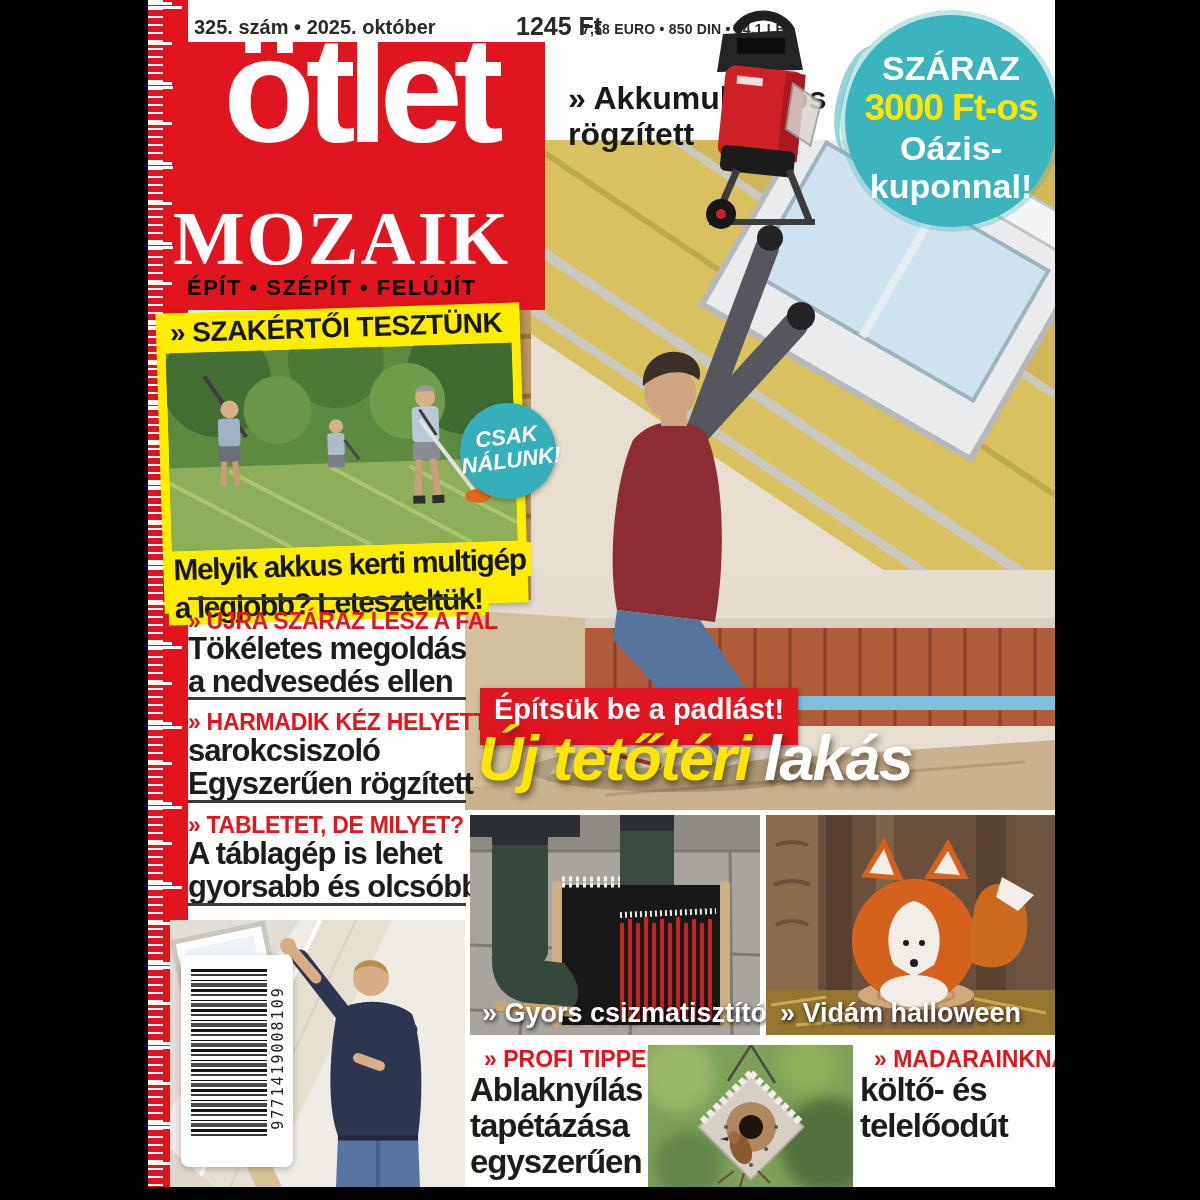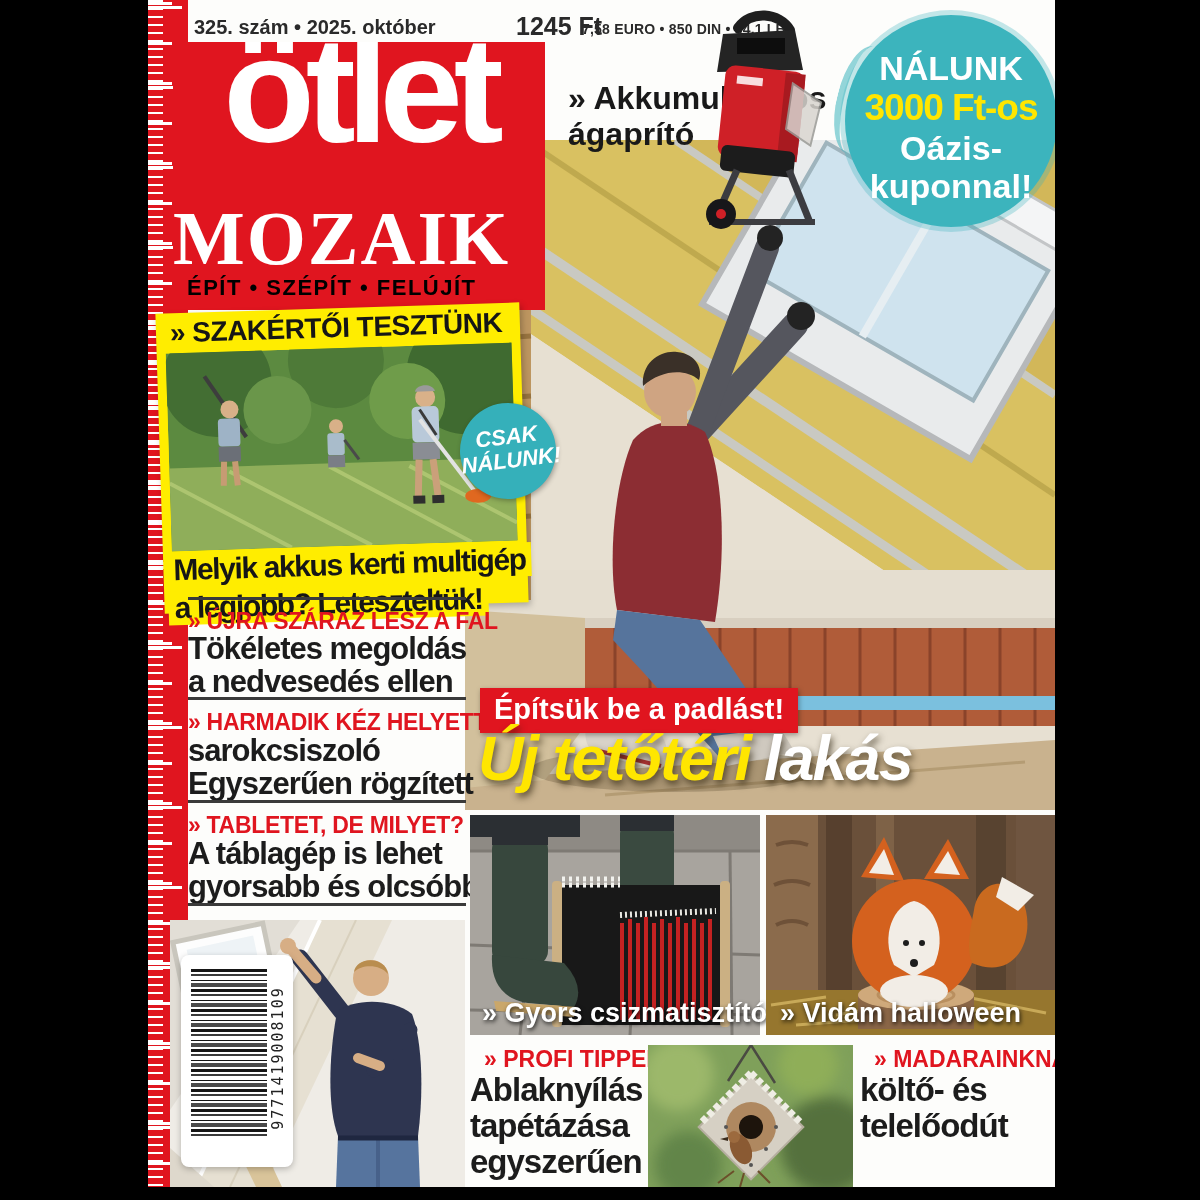--- a/index.html
+++ b/index.html
@@ -57,21 +57,21 @@
   .csak div{font-size:22px;font-weight:700;line-height:24px;font-style:italic;}
   .csak .c1{margin-top:22px;}
 
   
   .divider{height:3px;background:#3a3a3a;width:278px;left:40px;}
   .sb-kicker{font-size:23px;font-weight:700;color:#e0151f;letter-spacing:-.3px;white-space:nowrap;}
   .sb-title{font-size:31px;font-weight:800;color:#1c1c1c;line-height:33px;letter-spacing:-1px;white-space:nowrap;}
 
   
   .feat-kicker{left:332px;top:688px;background:#e0151f;color:#fff;font-size:29px;font-weight:700;
-    padding:5px 14px 7px;box-shadow:1px 2px 5px rgba(0,0,0,.35);}
+    padding:5px 14px 19px;box-shadow:1px 2px 5px rgba(0,0,0,.35);}
   .feat-title{left:330px;top:722px;font-size:63px;font-weight:900;font-style:italic;letter-spacing:-2px;
     text-shadow:2px 4px 7px rgba(35,25,5,.65);white-space:nowrap;}
   .feat-title .y{color:#ffe600;}
   .feat-title .w{color:#fff;margin-left:14px;margin-top:16px;}
 
   
   .caption{font-size:27px;font-weight:700;color:#fff;text-shadow:1px 2px 4px rgba(0,0,0,.8);white-space:nowrap;}
 
   
   .bt-kicker{font-size:23px;font-weight:800;color:#e0151f;white-space:nowrap;margin-left:14px;}
@@ -181,21 +181,21 @@
   <div class="abs price-foreign">7,58 EURO • 850 DIN • 34,1 LB</div>
 
   <div class="abs logo">
     <div class="logo-name">ötlet</div>
     <div class="logo-name2">MOZAIK</div>
     <div class="logo-tagline">ÉPÍT • SZÉPÍT • FELÚJÍT</div>
   </div>
 
   <div class="abs top-teaser">
     <div>» Akkumulátoros</div>
-    <div>ágaprító</div>
+    <div>rögzített</div>
   </div>
 
   <svg class="abs" style="left:545px;top:8px;" width="130" height="228" viewBox="0 0 130 228">
     <path d="M45,20 C58,2 86,4 97,22" stroke="#1f1f1f" stroke-width="10" fill="none" stroke-linecap="round"></path>
     <polygon points="30,26 102,22 110,62 24,64" fill="#242424"></polygon>
     <rect x="44" y="30" width="48" height="16" fill="#0d0d0d"></rect>
     <g transform="rotate(6 65 110)">
       <rect x="28" y="60" width="80" height="92" rx="10" fill="#cf2027"></rect>
       <rect x="88" y="62" width="20" height="88" fill="#a81a20"></rect>
       <rect x="32" y="140" width="74" height="26" rx="6" fill="#1c1c1c"></rect>
@@ -203,21 +203,21 @@
       <polygon points="96,72 126,88 120,132 94,118" fill="#d8d4cf" opacity=".85" stroke="#9a9a96" stroke-width="2"></polygon>
     </g>
     <line x1="44" y1="162" x2="22" y2="212" stroke="#3c3c40" stroke-width="7"></line>
     <line x1="96" y1="162" x2="116" y2="212" stroke="#3c3c40" stroke-width="7"></line>
     <line x1="16" y1="214" x2="122" y2="214" stroke="#3c3c40" stroke-width="6"></line>
     <circle cx="28" cy="206" r="15" fill="#17171a"></circle>
     <circle cx="28" cy="206" r="5" fill="#cf2027"></circle>
   </svg>
 
   <div class="abs badge">
-    <div class="b1">NÁLUNK</div>
+    <div class="b1">SZÁRAZ</div>
     <div class="b2">3000 Ft-os</div>
     <div class="b3">Oázis-</div>
     <div class="b4">kuponnal!</div>
   </div>
 
   <div class="abs panel">
     <div class="panel-kicker">» SZAKÉRTŐI TESZTÜNK</div>
     <svg class="panel-photo" width="346" height="198" viewBox="0 0 346 198">
       <rect width="346" height="198" fill="#5c8a40"></rect>
       <circle cx="50" cy="30" r="55" fill="#436e33"></circle>

